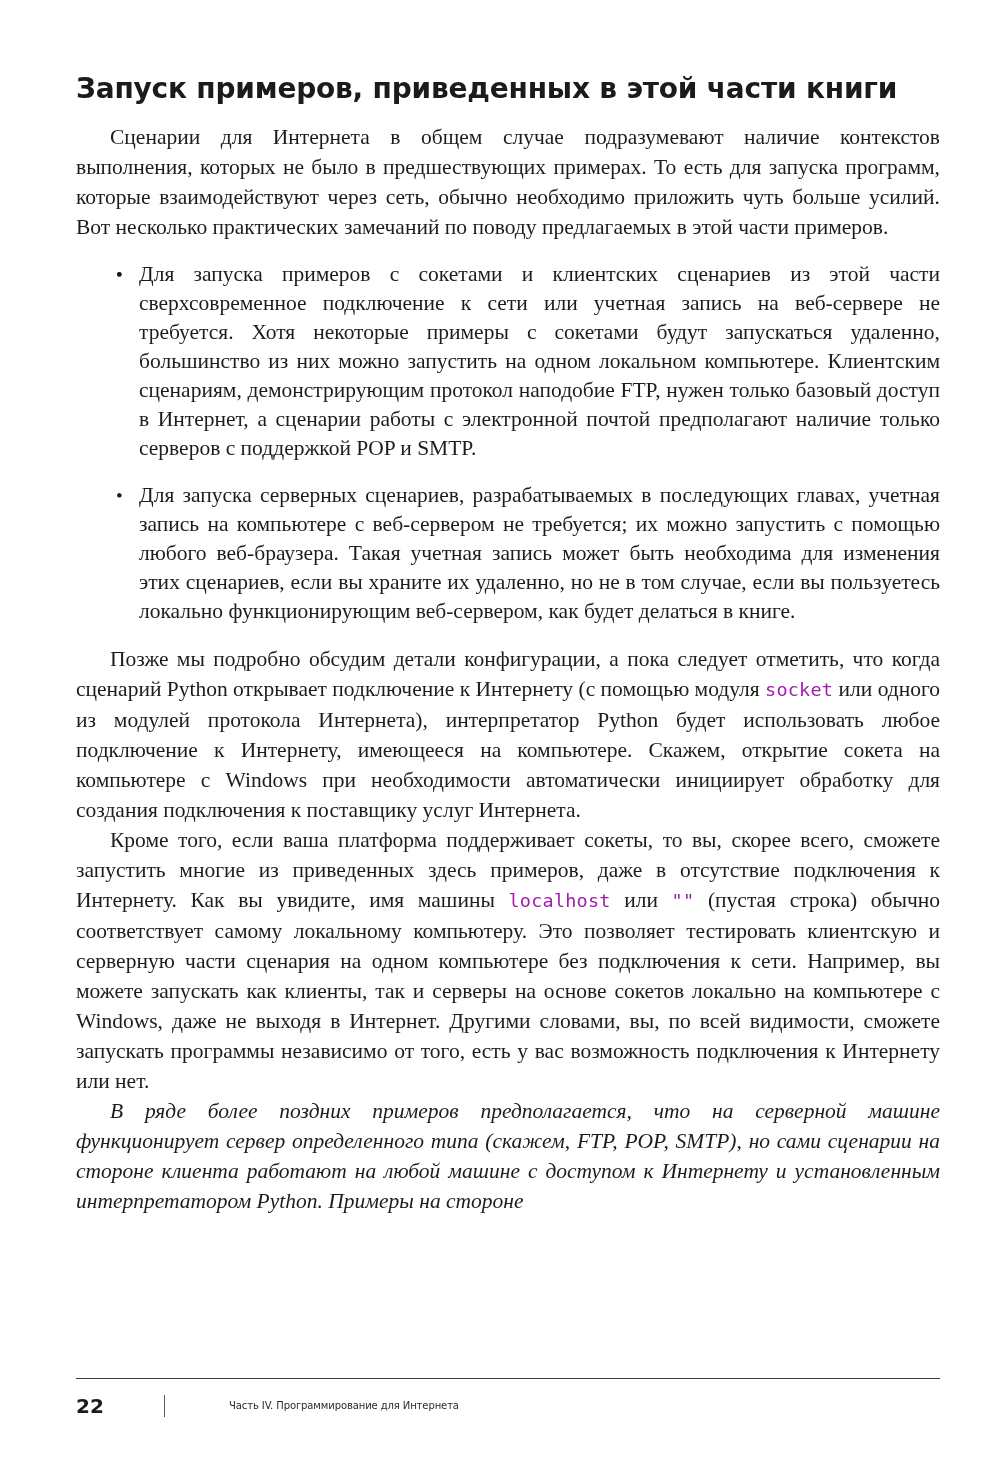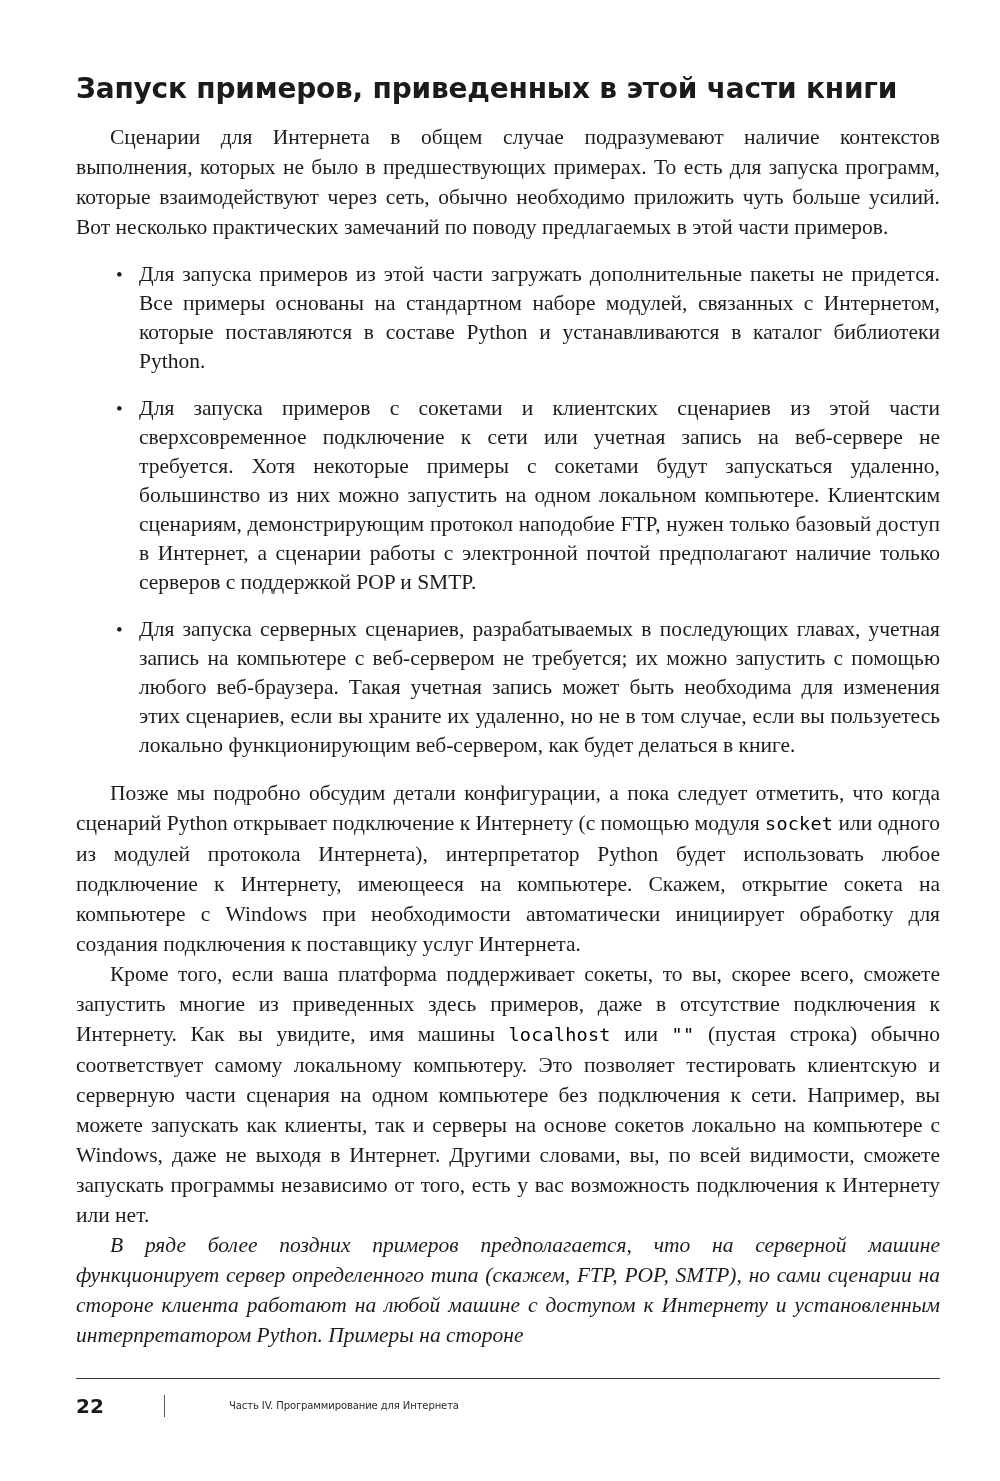--- a/index.html
+++ b/index.html
@@ -92,21 +92,21 @@
     font-size: 19px;
     line-height: 29px;
     color: #1c1c1c;
     text-align: center;
   }
 
   
   code, .code {
     font-family: "DejaVu Sans Mono", "Liberation Mono", monospace;
     font-size: 18.5px;
-    color: #000000;
+    color: #a21caf;
     letter-spacing: 0.2px;
     white-space: nowrap;
   }
 
   
   .page-footer {
     position: absolute;
     left: 72px;
     top: 1378px;
     width: 864px;
@@ -159,21 +159,20 @@
   <div class="content">
 
     <h1 class="chapter-heading">Запуск примеров, приведенных в этой части книги</h1>
 
     <p class="body-text indented">Сценарии для Интернета в общем случае подразумевают наличие контекстов выполнения, которых не было в предшествующих примерах. То есть для запуска программ, которые взаимодействуют через сеть, обычно необходимо приложить чуть больше усилий. Вот несколько практических замечаний по поводу предлагаемых в этой части примеров.</p>
 
     <ul class="bullet-list">
 
       <li class="bullet-item">
         <span class="bullet-marker">•</span>
-        <span>Для запуска примеров из этой части загружать дополнительные пакеты не придется. Все примеры основаны на стандартном наборе модулей, связанных с Интернетом, которые поставляются в составе Python и устанавливаются в каталог библиотеки Python.</span>
       </li>
 
       <li class="bullet-item">
         <span class="bullet-marker">•</span>
         <span>Для запуска примеров с сокетами и клиентских сценариев из этой части сверхсовременное подключение к сети или учетная запись на веб-сервере не требуется. Хотя некоторые примеры с сокетами будут запускаться удаленно, большинство из них можно запустить на одном локальном компьютере. Клиентским сценариям, демонстрирующим протокол наподобие FTP, нужен только базовый доступ в Интернет, а сценарии работы с электронной почтой предполагают наличие только серверов с поддержкой POP и SMTP.</span>
       </li>
 
       <li class="bullet-item">
         <span class="bullet-marker">•</span>
         <span>Для запуска серверных сценариев, разрабатываемых в последующих главах, учетная запись на компьютере с веб-сервером не требуется; их можно запустить с помощью любого веб-браузера. Такая учетная запись может быть необходима для изменения этих сценариев, если вы храните их удаленно, но не в том случае, если вы пользуетесь локально функционирующим веб-сервером, как будет делаться в книге.</span>

